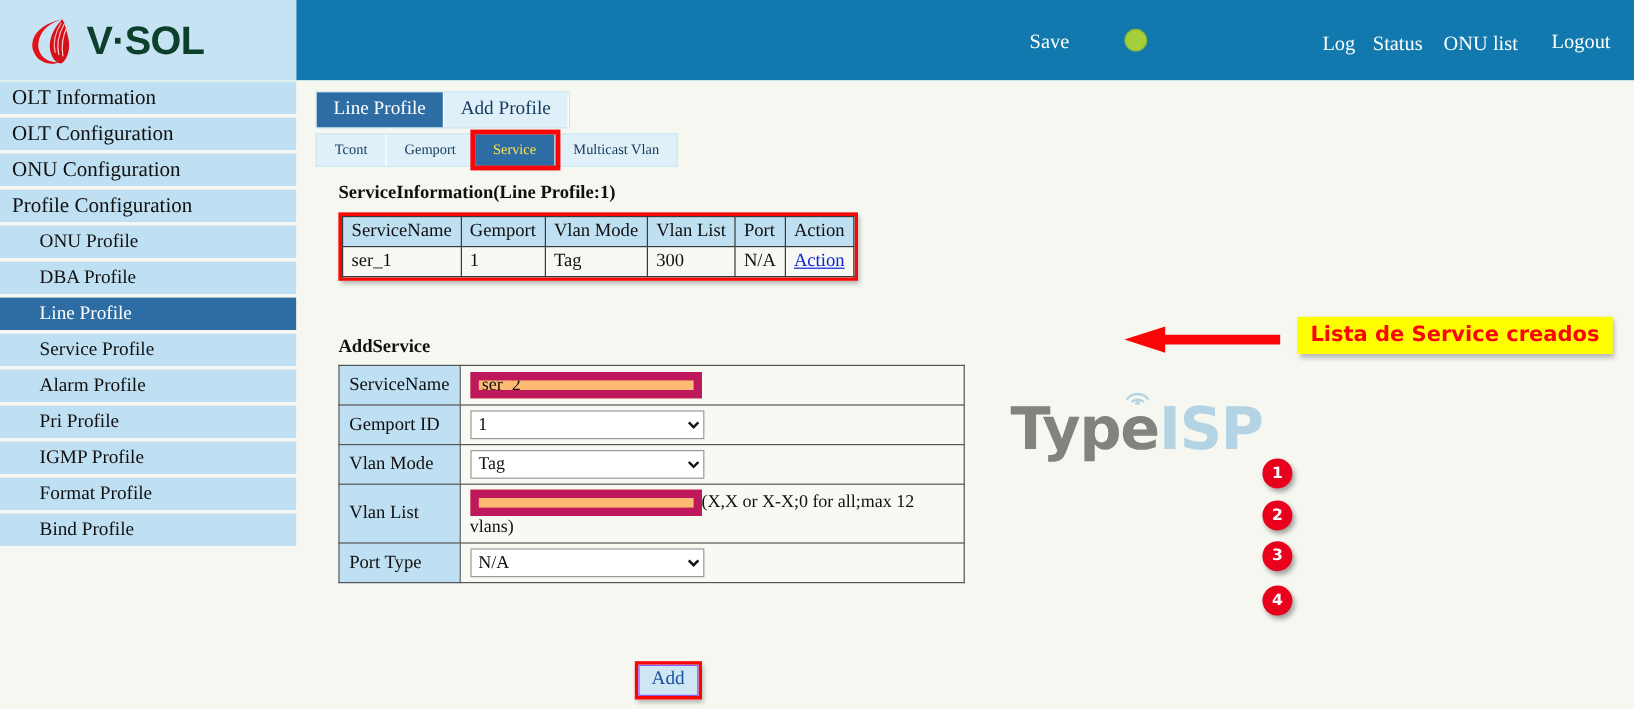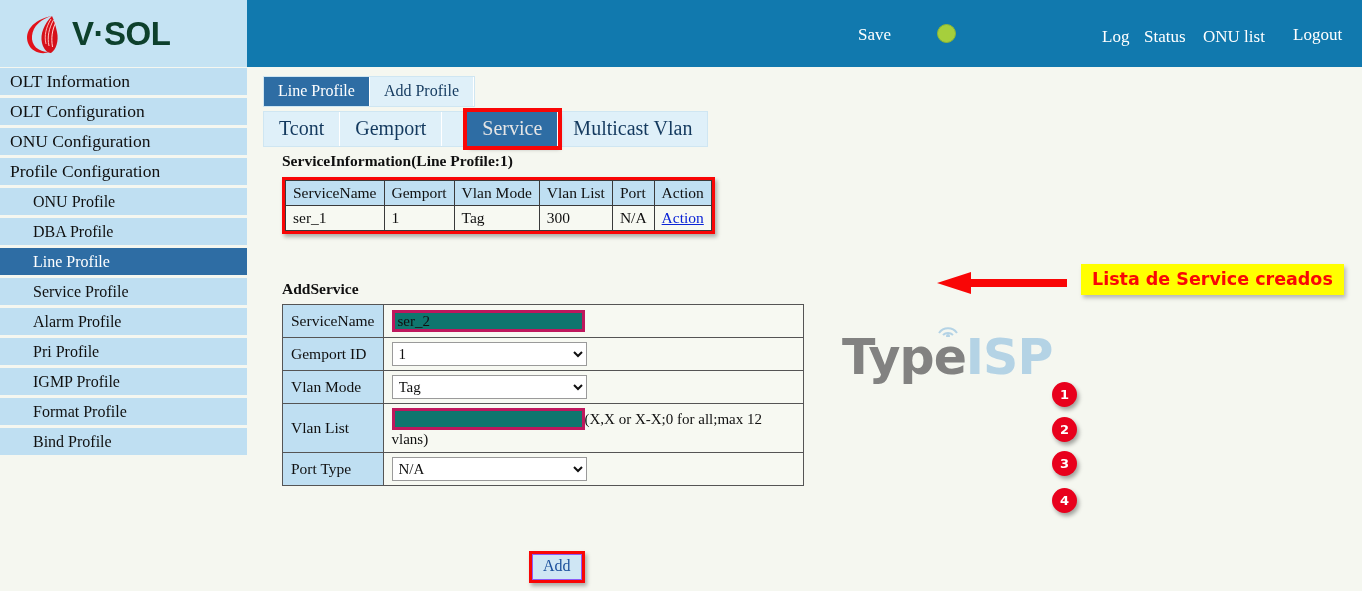--- a/index.html
+++ b/index.html
@@ -89,28 +89,28 @@
   }
   #tabs-primary .tab.active { background: #2e6da4; color: #ffffff; }
 
   
   #tabs-secondary {
     position: absolute; left: 16px; top: 44px;
     display: flex; background: #dff0f9;
     border: 1px solid #cfe6f2;
   }
   #tabs-secondary .tab {
-    font-size: 20px; padding: 5px 15px 6px 15px;
+    font-size: 12px; padding: 5px 15px 6px 15px;
     color: #13395e; cursor: pointer;
     border-right: 1px solid #ffffff;
     position: relative;
   }
   #tabs-secondary .tab:last-child { border-right: none; }
   #tabs-secondary .tab.active {
-    background: #2e6da4; color: #e5e5e5; margin-left: 25px;
+    background: #2e6da4; color: #fde047;
   }
   #tabs-secondary .tab.annotated {
     outline: 4px solid #f90606;
     z-index: 3;
     box-shadow: 2px 3px 4px rgba(0,0,0,.35);
   }
 
   
   .section-title {
     position: absolute;
@@ -193,22 +193,22 @@
     white-space: nowrap;
   }
   #form-table td.fld {
     background: #f7f9f2;
     width: 420px;
   }
   #form-table input[type=text] {
     width: 193px; height: 22px;
     font-family: "Liberation Serif", serif;
     font-size: 15px; color: #101010;
-    border: 3px solid #be185d;
-    background: #0f766e;
+    border: 7px solid #be185d;
+    background: #fdba74;
     padding: 1px 3px;
   }
   #form-table select {
     width: 195px; height: 24px;
     font-family: "Liberation Serif", serif;
     font-size: 15px; color: #101010;
     border: 1px solid #9a9a9a;
     background: #ffffff;
     padding: 1px 2px;
   }

